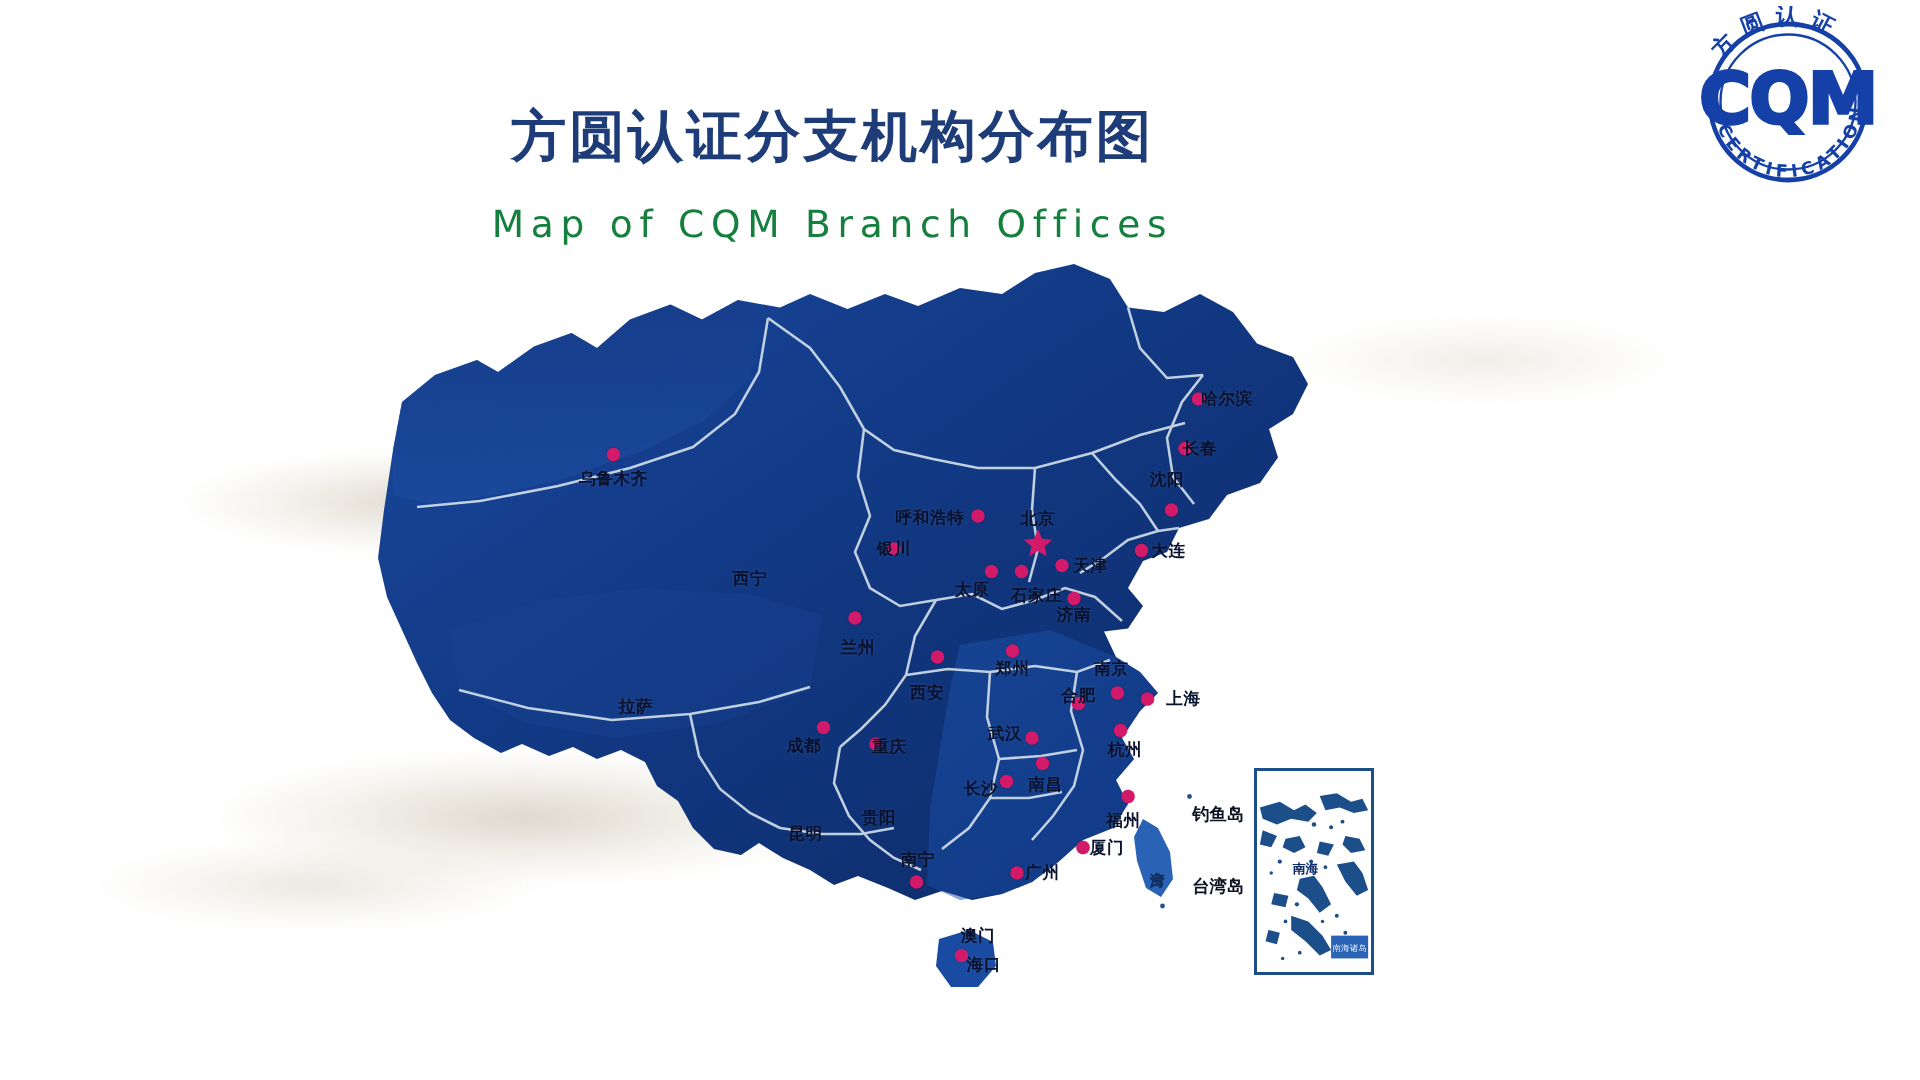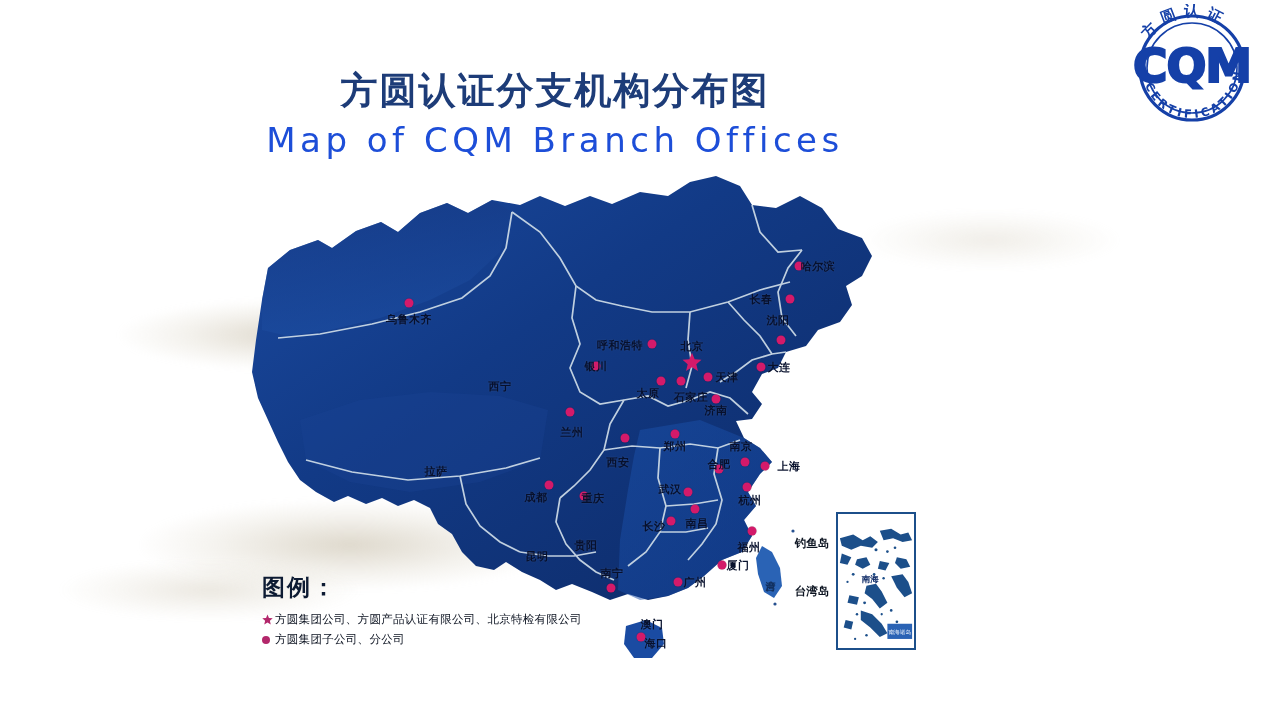--- a/index.html
+++ b/index.html
@@ -33,25 +33,25 @@
     text-align: center;
   }
   #title-cn {
     font-size: 37px;
     font-weight: bold;
     letter-spacing: 2px;
     color: #1d3c78;
     line-height: 1.15;
   }
   #title-en {
-    font-size: 34px;
+    font-size: 25px;
     letter-spacing: 4.5px;
-    color: #1d4ed8;
+    color: #15803d;
     line-height: 1.5;
-    margin-top: 2px;
+    margin-top: 18px;
   }
 
   
   #logo {
     position: absolute;
     right: 12px; top: 4px;
     width: 152px; height: 118px;
   }
   #logo svg { display: block; width: 100%; height: 100%; }
 
@@ -286,21 +286,21 @@
           </svg>
         </div>
         <div class="lbl" style="left: 692px; top: 346px;">北京</div>
       </div>
       <div class="city">
         <div class="dot" style="left: 799px; top: 266px;"></div>
         <div class="lbl" style="left: 818px; top: 266px;">哈尔滨</div>
       </div>
       <div class="city">
         <div class="dot" style="left: 790px; top: 299px;"></div>
-        <div class="lbl" style="left: 761px; top: 299px;">长春</div>
+        <div class="lbl" style="left: 800px; top: 299px;">长春</div>
       </div>
       <div class="city">
         <div class="dot" style="left: 781px; top: 340px;"></div>
         <div class="lbl" style="left: 778px; top: 320px;">沈阳</div>
       </div>
       <div class="city">
         <div class="dot" style="left: 708px; top: 377px;"></div>
         <div class="lbl" style="left: 727px; top: 377px;">天津</div>
       </div>
       <div class="city">
@@ -332,21 +332,21 @@
         <div class="lbl" style="left: 409px; top: 319px;">乌鲁木齐</div>
       </div>
       <div class="city">
         <div class="lbl" style="left: 500px; top: 386px;">西宁</div>
       </div>
       <div class="city">
         <div class="dot" style="left: 570px; top: 412px;"></div>
         <div class="lbl" style="left: 572px; top: 432px;">兰州</div>
       </div>
       <div class="city">
-        <div class="lbl" style="left: 436px; top: 471px; text-align: right;">拉萨</div>
+        <div class="lbl" style="left: 424px; top: 471px; text-align: right;">拉萨</div>
       </div>
       <div class="city">
         <div class="dot" style="left: 625px; top: 438px;"></div>
         <div class="lbl" style="left: 607px; top: 462px; margin-left: 11px;">西安</div>
       </div>
       <div class="city">
         <div class="dot" style="left: 675px; top: 434px;"></div>
         <div class="lbl" style="left: 675px; top: 446px;">郑州</div>
       </div>
       <div class="city">
@@ -451,33 +451,14 @@
           <circle cx="18" cy="130" r="1.2"></circle>
         <circle cx="46" cy="104" r="1.2"></circle>
           <circle cx="10" cy="70" r="1.2"></circle>
       </g>
       <text x="34" y="70" font-size="9" font-weight="bold" fill="#0d2a66" font-family="DejaVu Sans, sans-serif" text-anchor="middle" id="inset-label">南海</text>
       <rect x="52" y="114" width="26" height="16" fill="#2a63b5"></rect>
       <text x="65" y="125" font-size="6" fill="#e8f0fa" font-family="DejaVu Sans, sans-serif" text-anchor="middle" id="inset-note">南海诸岛</text>
     </svg>
   </div>
 
-  <div id="legend">
-    <div id="legend-title">图例：</div>
-    <div id="legend-rows">
-        <div class="legend-row">
-          <span class="mk">
-            <svg width="11" height="11" viewBox="0 0 24 24">
-              <polygon points="12,1 15.2,8.6 23.4,9.3 17.2,14.7 19.1,22.7 12,18.4 4.9,22.7 6.8,14.7 0.6,9.3 8.8,8.6" fill="#b3276b"></polygon>
-            </svg>
-          </span>
-          <span>方圆集团公司、方圆产品认证有限公司、北京特检有限公司</span>
-        </div>
-        <div class="legend-row">
-          <span class="mk">
-            <span class="cdot" style="background:#b3276b"></span>
-          </span>
-          <span>方圆集团子公司、分公司</span>
-        </div>
-      </div>
-  </div>
 
 </div>
 
 </body></html>

